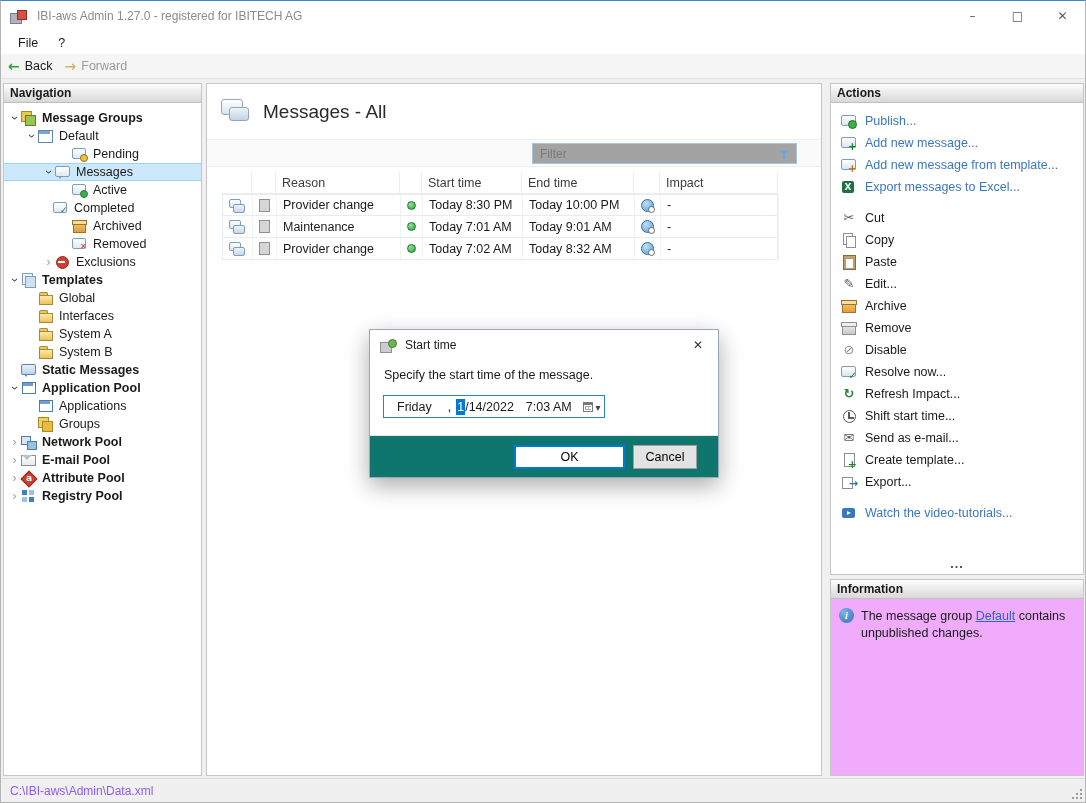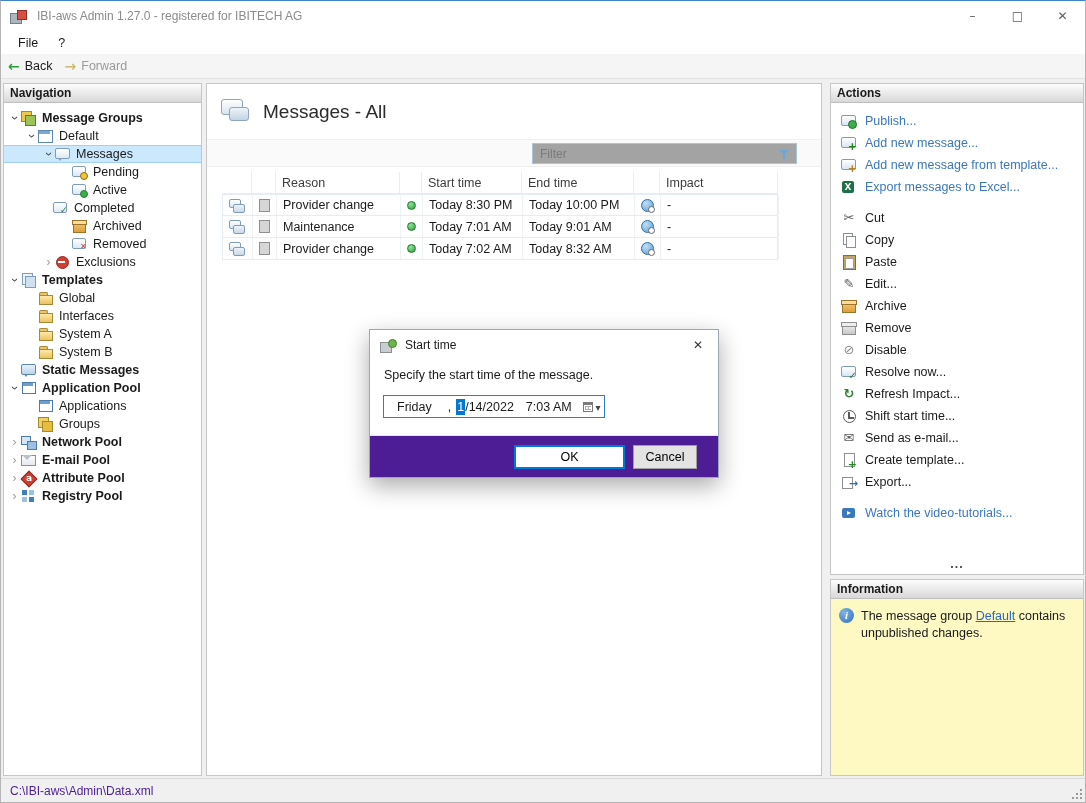--- a/index.html
+++ b/index.html
@@ -141,48 +141,48 @@
   .aic-preview::before{content:"";left:2px;top:4px;width:12px;height:8px;border-radius:50%;background:#fff;border:1px solid #5a5a5a;}
   .aic-preview::after{content:"";left:6px;top:6px;width:4px;height:4px;border-radius:50%;background:#3b6ea5;}
   .aic-create-template::before{content:"";left:3px;top:1px;width:9px;height:12px;background:#fff;border:1px solid #8a9096;}
   .aic-create-template::after{content:"+";right:0;bottom:-2px;color:#1e8a1e;font:bold 11px/11px "DejaVu Sans",sans-serif;}
   .aic-export::before{content:"";left:1px;top:3px;width:9px;height:10px;background:#fff;border:1px solid #8a9096;}
   .aic-export::after{content:"→";right:-1px;bottom:1px;color:#2f6fb3;font:bold 11px/11px "DejaVu Sans",sans-serif;}
   .aic-video::before{content:"";left:1px;top:3px;width:13px;height:10px;background:#3b77bc;border-radius:2px;}
   .aic-video::after{content:"";left:6px;top:6px;border:2px solid transparent;border-left:4px solid #fff;}
 
   
-  .info-panel{position:absolute;left:829px;width:254px;top:500px;bottom:2px;border:1px solid #c6c6c6;background:#fef9c3;display:flex;flex-direction:column;}
+  .info-panel{position:absolute;left:829px;width:254px;top:500px;bottom:2px;border:1px solid #c6c6c6;background:#f0abfc;display:flex;flex-direction:column;}
   .info-body{flex:1;padding:9px 8px;display:flex;gap:7px;align-items:flex-start;line-height:1.35;}
   .info-icon{width:15px;height:15px;border-radius:50%;background:radial-gradient(circle at 35% 30%,#7db4e8,#2f6fb3);color:#fff;text-align:center;line-height:15px;font:italic bold 11px/15px "Liberation Serif",serif;flex:none;}
   .info-icon::before{content:"i";}
   .info-link{color:#2a66c8;text-decoration:underline;cursor:pointer;}
 
   
-  .statusbar{position:absolute;left:0;right:0;bottom:0;height:24px;background:#f0f0f0;border-top:1px solid #dadada;display:flex;align-items:center;padding:0 9px;font-size:12px;color:#4c1d95;}
+  .statusbar{position:absolute;left:0;right:0;bottom:0;height:24px;background:#f0f0f0;border-top:1px solid #dadada;display:flex;align-items:center;padding:0 9px;font-size:12px;color:#8b5cf6;}
   .resize-grip{position:absolute;right:3px;bottom:3px;width:12px;height:12px;}
   .resize-grip::before{content:"";position:absolute;right:0;bottom:0;width:2px;height:2px;background:#9a9a9a;box-shadow:-4px 0 #9a9a9a,-8px 0 #9a9a9a,0 -4px #9a9a9a,-4px -4px #9a9a9a,0 -8px #9a9a9a;}
 
   
   .dialog{position:absolute;left:368px;top:328px;width:350px;height:149px;background:#fff;border:1px solid #98a8b8;box-shadow:0 8px 22px rgba(0,0,0,.33);z-index:10;}
   .dlg-title{position:absolute;top:0;left:0;right:0;height:29px;display:flex;align-items:center;padding-left:10px;}
   .dlg-title-text{margin-left:7px;font-size:12px;}
   .dlg-close{margin-left:auto;width:40px;height:29px;display:flex;align-items:center;justify-content:center;font-size:12px;color:#333;font-family:"DejaVu Sans",sans-serif;}
   .dlg-msg{position:absolute;left:14px;top:38px;font-size:12.5px;}
   .dt-field{position:absolute;left:13px;top:65px;width:222px;height:23px;border:1px solid #2d7fc1;display:flex;align-items:center;font-size:12.5px;background:#fff;}
   .dt-day{margin-left:13px;}
   .dt-comma{margin-left:16px;}
   .dt-sel{margin-left:5px;background:#0078d7;color:#fff;padding:1px 1px;}
   .dt-time{margin-left:12px;}
   .dt-drop{margin-left:auto;width:24px;height:100%;display:flex;align-items:center;justify-content:center;gap:2px;}
   .cal-icon{width:10px;height:10px;background:#fff;border:1px solid #7a7a7a;position:relative;}
   .cal-icon::before{content:"";position:absolute;left:0;top:0;right:0;height:2px;background:#7a7a7a;}
   .cal-icon::after{content:"";position:absolute;left:1px;top:3px;width:6px;height:4px;background:repeating-linear-gradient(90deg,#aaa 0 1px,transparent 1px 3px),repeating-linear-gradient(#aaa 0 1px,transparent 1px 3px);}
   .dt-arrow::before{content:"▾";font-size:10px;color:#444;font-family:"DejaVu Sans",sans-serif;}
-  .dlg-footer{position:absolute;left:0;right:0;bottom:0;height:42px;background:#4c1d95;border-top:1px solid #e6e6e6;}
+  .dlg-footer{position:absolute;left:0;right:0;bottom:0;height:42px;background:#0f766e;border-top:1px solid #e6e6e6;}
   .btn{position:absolute;height:24px;font:12.5px "Liberation Sans",sans-serif;text-align:center;cursor:default;}
   .btn-ok{left:144px;top:9px;width:111px;background:#fff;border:2px solid #0078d7;}
   .btn-cancel{left:263px;top:9px;width:64px;background:#e3e3e3;border:1px solid #9f9f9f;}
 </style>
 </head>
 <body>
 
 <div id="app">
 
   <div class="titlebar">
@@ -219,29 +219,29 @@
           <div class="tree-item bold" style="padding-left: 4px;">
             <span class="expander down">›</span>
             <span class="ic ic-message-groups"></span>
             <span class="lbl">Message Groups</span>
           </div>
           <div class="tree-item" style="padding-left: 21px;">
             <span class="expander down">›</span>
             <span class="ic ic-default-group"></span>
             <span class="lbl">Default</span>
           </div>
+          <div class="tree-item" style="padding-left: 55px;">
+            <span class="expander"></span>
+            <span class="ic ic-pending"></span>
+            <span class="lbl">Pending</span>
+          </div>
           <div class="tree-item selected" style="padding-left: 38px;">
             <span class="expander down">›</span>
             <span class="ic ic-messages"></span>
             <span class="lbl">Messages</span>
-          </div>
-          <div class="tree-item" style="padding-left: 55px;">
-            <span class="expander"></span>
-            <span class="ic ic-pending"></span>
-            <span class="lbl">Pending</span>
           </div>
           <div class="tree-item" style="padding-left: 55px;">
             <span class="expander"></span>
             <span class="ic ic-active"></span>
             <span class="lbl">Active</span>
           </div>
           <div class="tree-item" style="padding-left: 36px;">
             <span class="expander"></span>
             <span class="ic ic-completed"></span>
             <span class="lbl">Completed</span>

